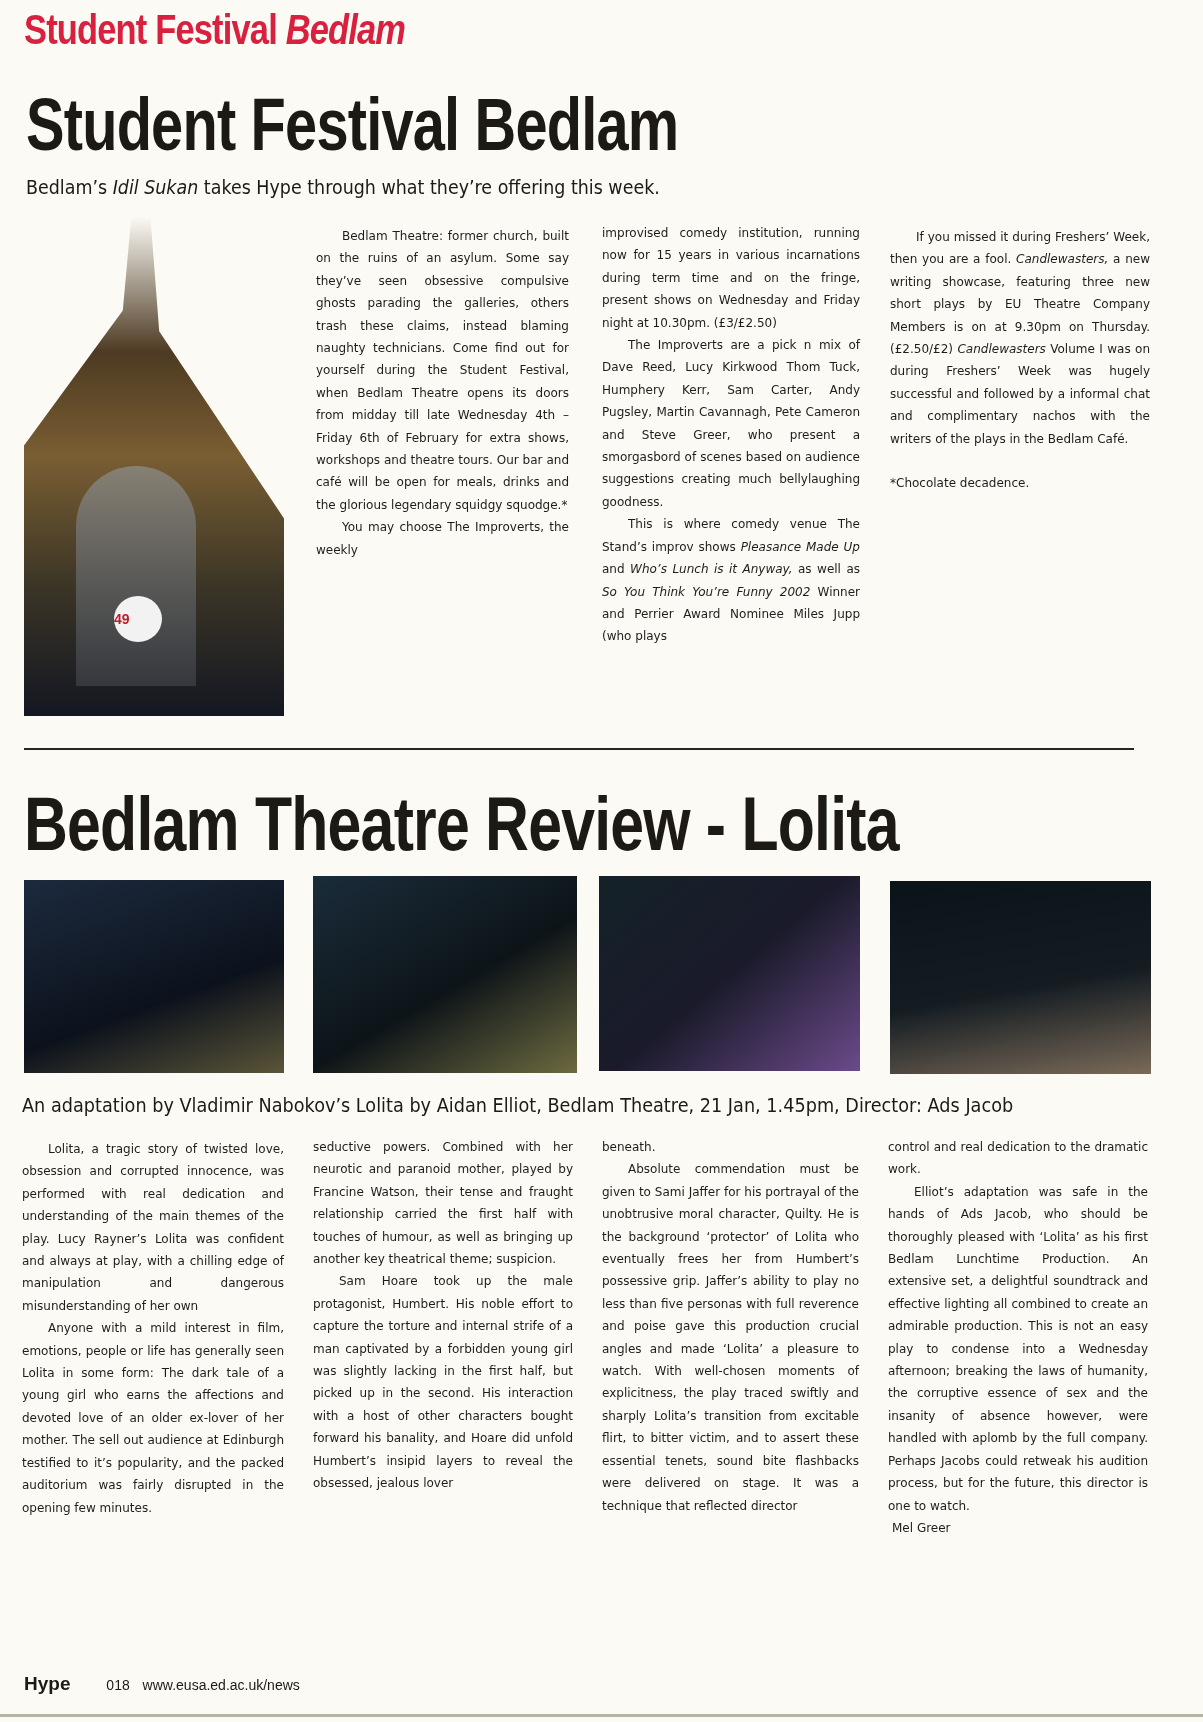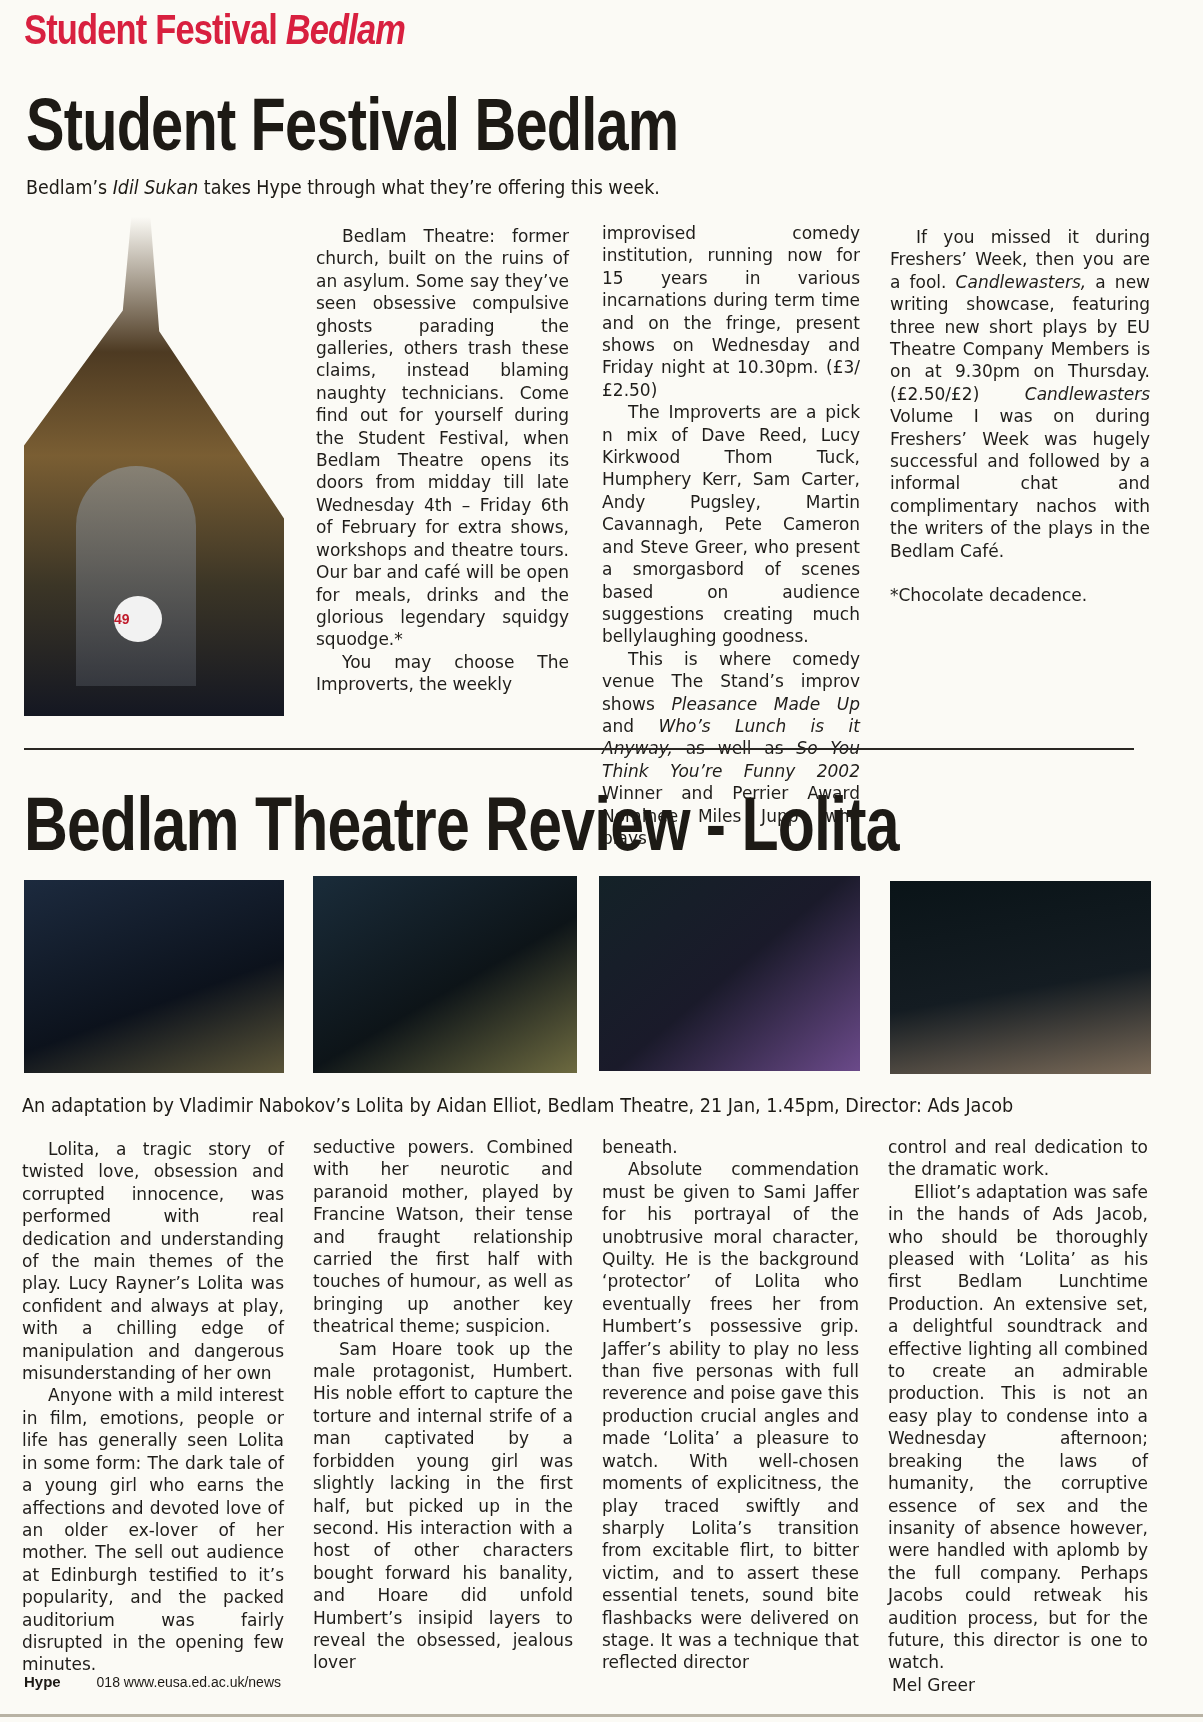--- a/index.html
+++ b/index.html
@@ -25,21 +25,21 @@
   }
   .h1 { left: 26px; top: 82px; font-size: 74px; transform: scaleX(0.78); }
   .h2 { left: 24px; top: 780px; font-size: 76px; transform: scaleX(0.80); }
   .standfirst {
     left: 26px; top: 176px; font-size: 19px; white-space: nowrap;
     font-family: "DejaVu Sans", sans-serif; color: #1d1a15;
     transform: scaleX(0.92); transform-origin: left top;
   }
   .standfirst em { font-style: italic; }
   .col {
-    position: absolute; font-size: 17px; line-height: 22.4px;
+    position: absolute; font-size: 12px; line-height: 22.4px;
     text-align: justify; color: #1f1d1a;
   }
   .col p { margin: 0; text-indent: 26px; }
   .col p.noindent { text-indent: 0; }
   .col em { font-style: italic; }
   .c1 { left: 316px; top: 225px; width: 253px; }
   .c2 { left: 602px; top: 222px; width: 258px; }
   .c3 { left: 890px; top: 226px; width: 260px; }
   .footnote { margin-top: 22px !important; text-indent: 0 !important; }
   .rule { left: 24px; top: 748px; width: 1110px; height: 2px; background: #2a2723; }
@@ -71,22 +71,22 @@
   }
   .r1 { left: 22px; top: 1138px; width: 262px; }
   .r2 { left: 313px; top: 1136px; width: 260px; }
   .r3 { left: 602px; top: 1136px; width: 257px; }
   .r4 { left: 888px; top: 1136px; width: 260px; }
   .byline { text-indent: 4px !important; }
   .footer {
     left: 24px; top: 1673px; font-size: 14px; white-space: nowrap;
     font-family: "Liberation Sans", sans-serif; color: #1d1a15;
   }
-  .footer .brand { font-weight: bold; font-size: 15px; margin-right: 8px; }
-  .footer .pg { margin-right: 0; padding-left: 24px; }
+  .footer .brand { font-weight: bold; font-size: 19px; margin-right: 8px; }
+  .footer .pg { margin-right: 9px; padding-left: 24px; }
   .bottom-rule { left: 0; top: 1714px; width: 1203px; height: 3px; background: #b8b2a4; }
 </style>
 </head>
 <body>
 
 <div class="abs kicker">
   <span>Student Festival</span>
   <em>Bedlam</em>
 </div>
 

